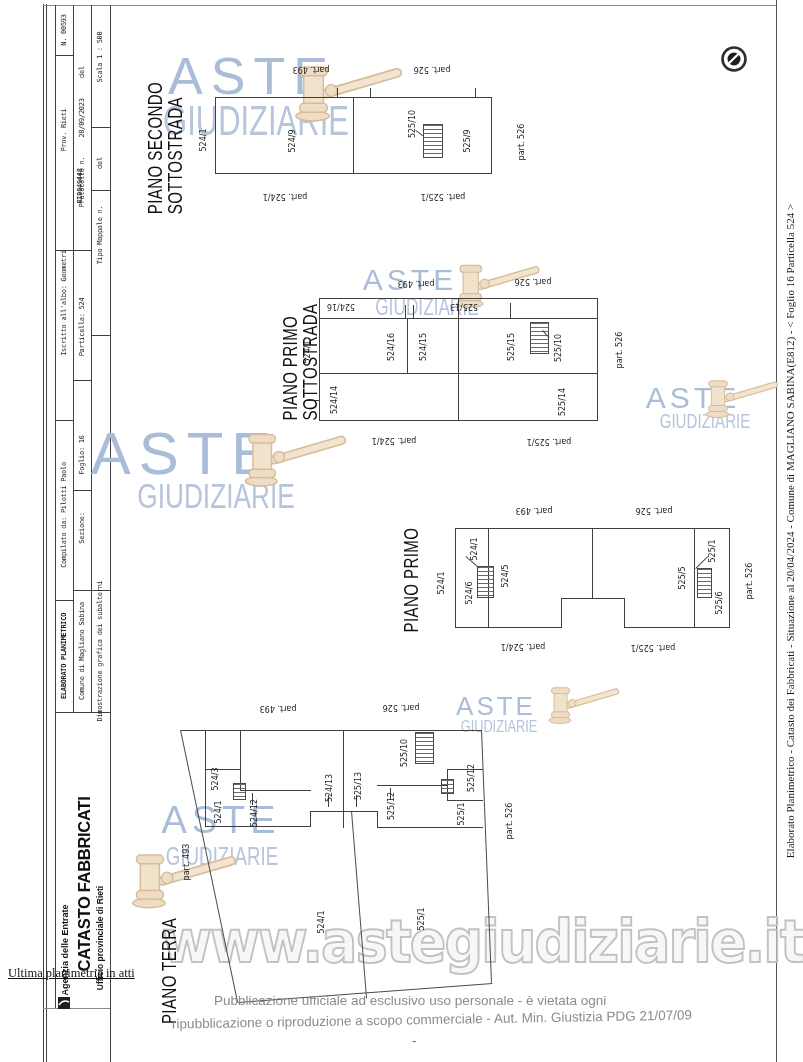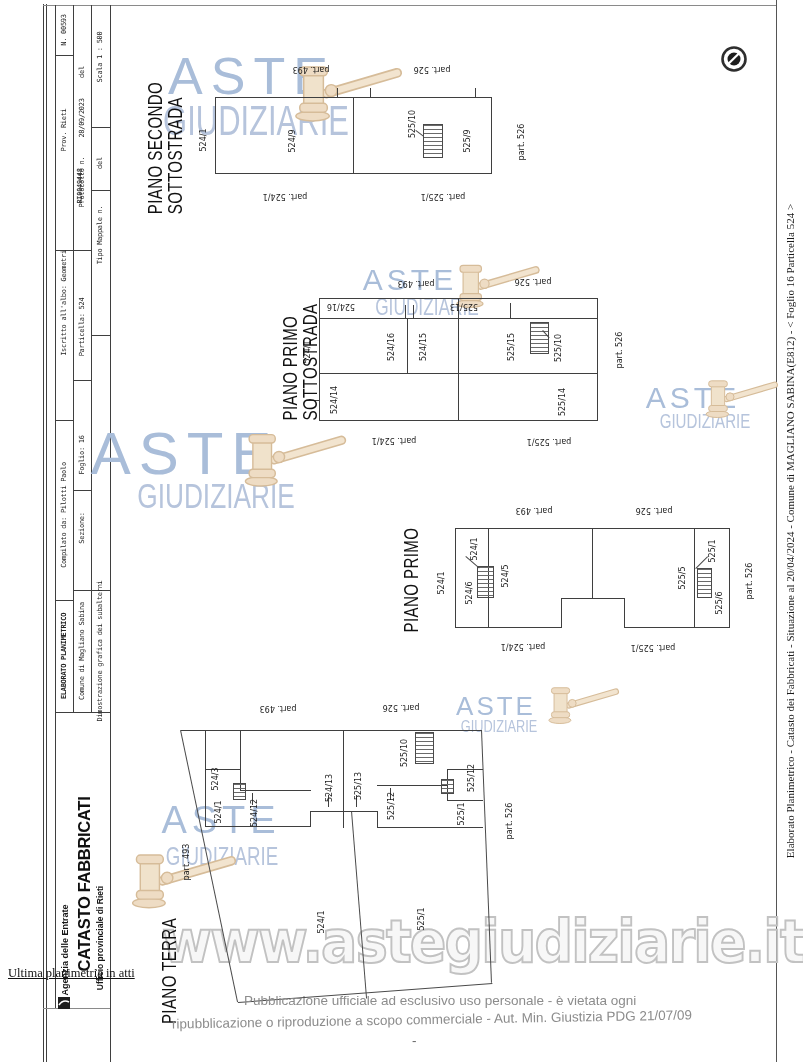--- a/index.html
+++ b/index.html
@@ -276,17 +276,17 @@
       <span class="pl u" style="left: 278px; top: 708px;">part. 493</span>
       <span class="pl u" style="left: 401px; top: 707px;">part. 526</span>
       <span class="pl" style="left: 321px; top: 922px;">524/1</span>
       <span class="pl" style="left: 421px; top: 919px;">525/1</span>
       <div class="ptitle" style="left: 169px; top: 971px;">PIANO TERRA</div>
     </div>
 
   <span class="rv" style="left:790px;top:531px;font:11px 'Liberation Serif',serif;color:#1a1a1a">Elaborato Planimetrico - Catasto dei Fabbricati - Situazione al 20/04/2024 - Comune di MAGLIANO SABINA(E812) - &lt; Foglio 16 Particella 524 &gt;</span>
 
   <div class="foot-serif" style="left:8px;top:966px">Ultima planimetria in atti</div>
-  <div class="legal" style="left:244px;top:993px">Pubblicazione ufficiale ad esclusivo uso personale - è vietata ogni</div>
+  <div class="legal" style="left:214px;top:993px">Pubblicazione ufficiale ad esclusivo uso personale - è vietata ogni</div>
   <div class="legal" style="left:172px;top:1012px;transform:rotate(-1deg)">ripubblicazione o riproduzione a scopo commerciale - Aut. Min. Giustizia PDG 21/07/09</div>
   <div class="legal" style="left:412px;top:1033px;color:#666">-</div>
 
 </div>
 
 </body></html>

